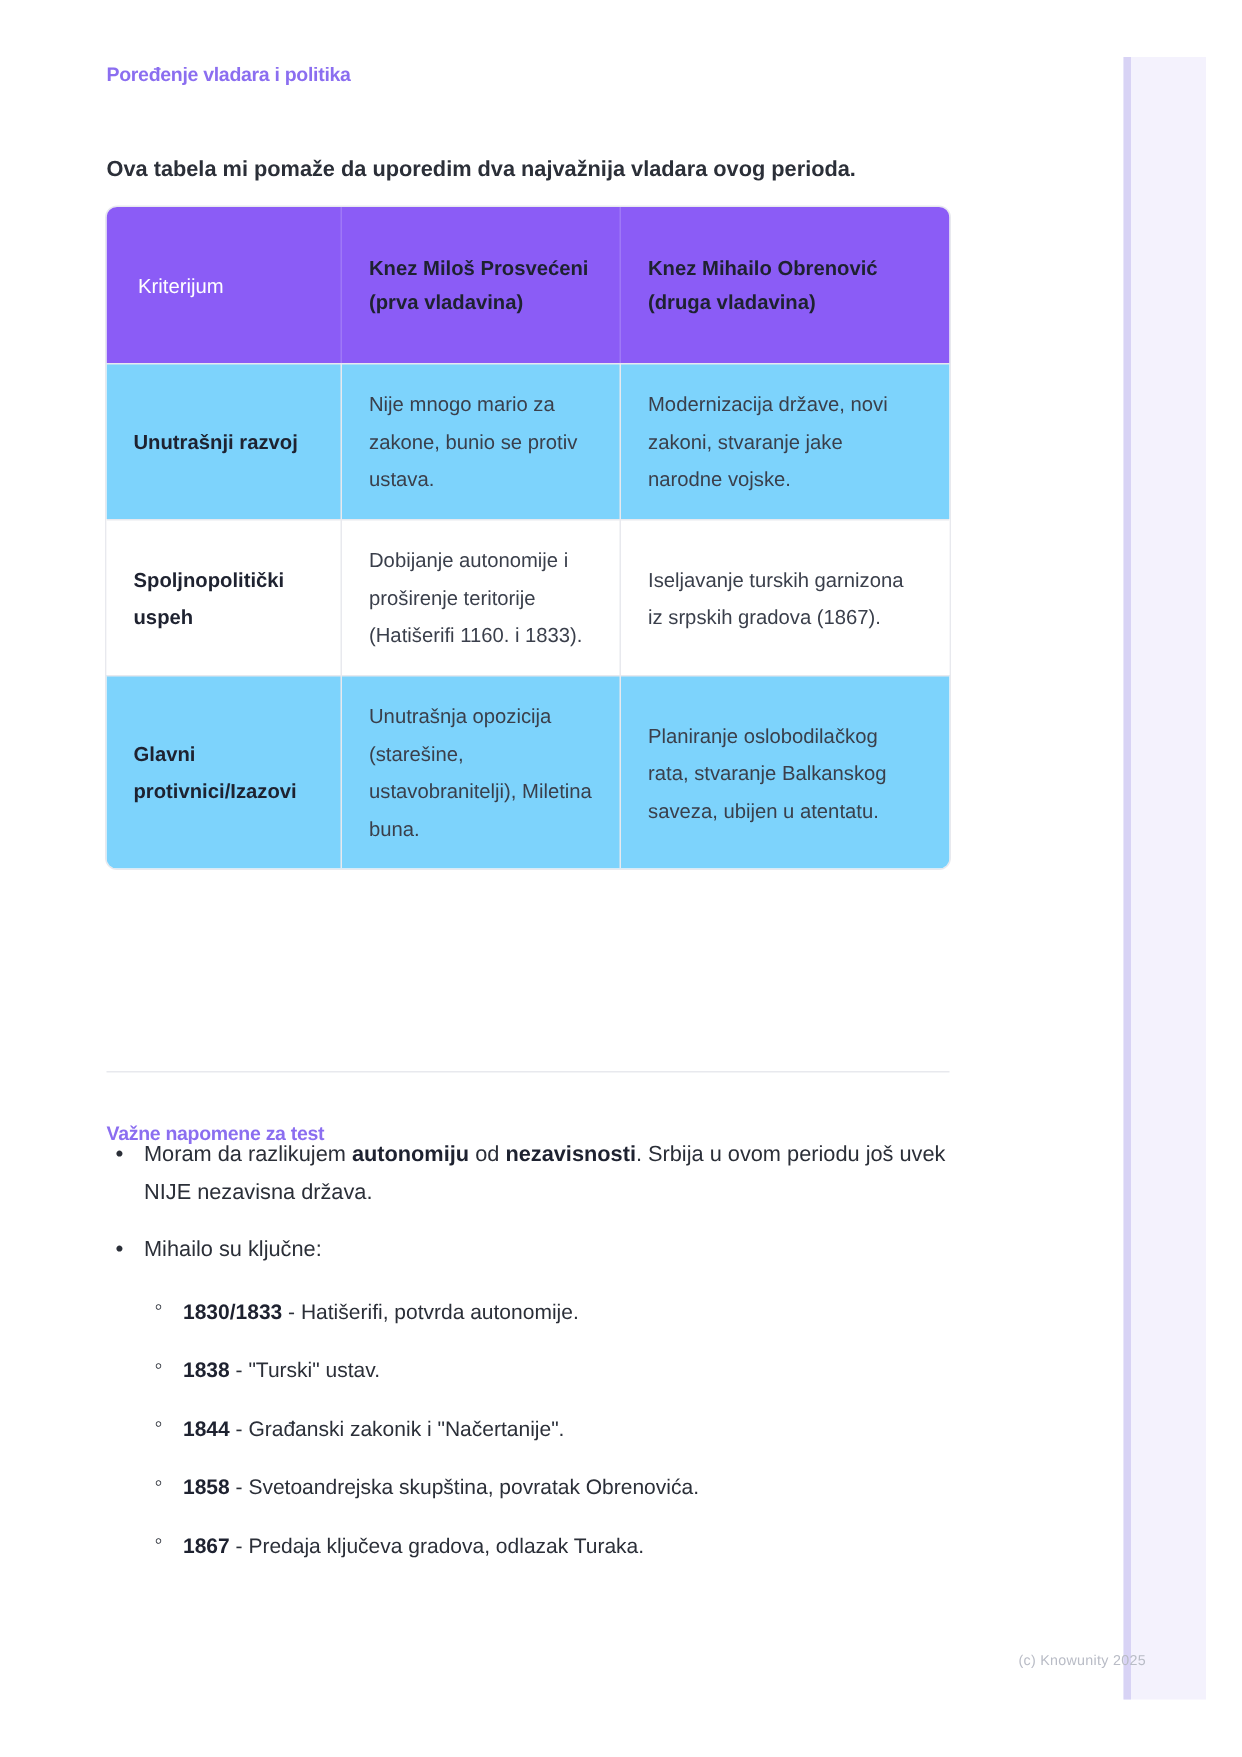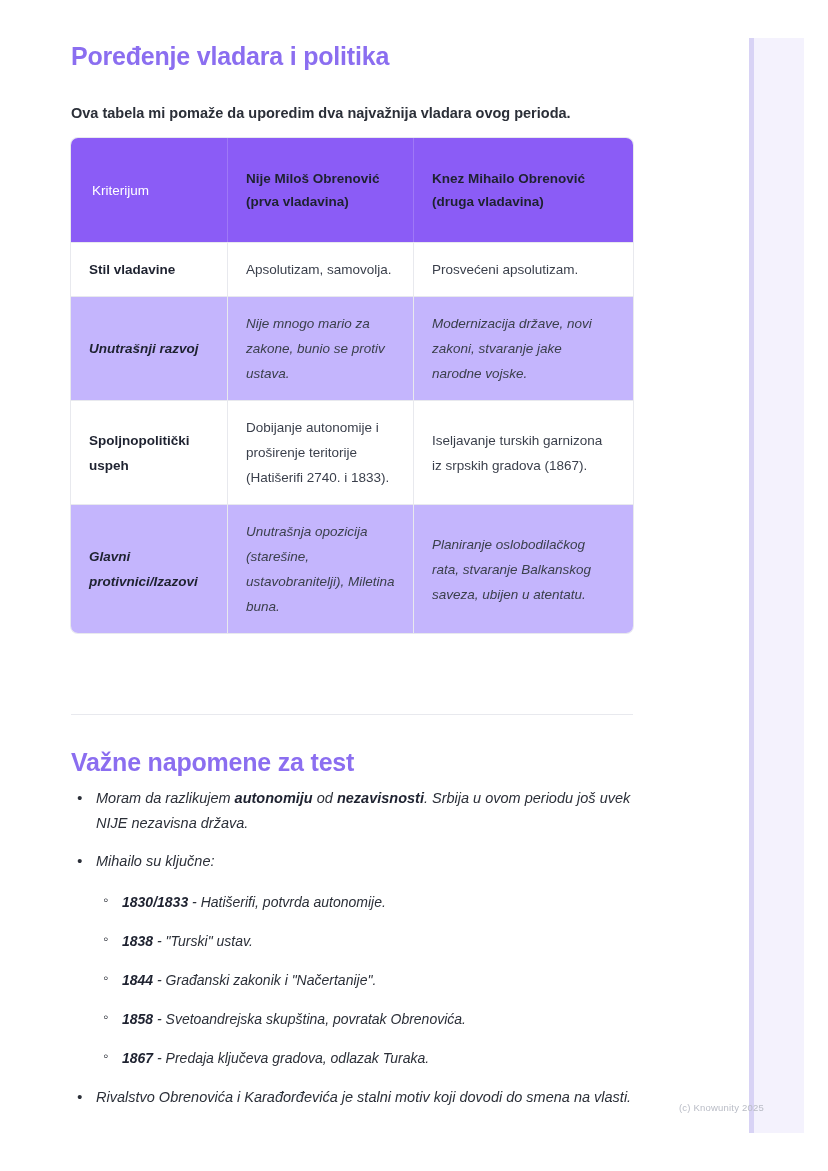--- a/index.html
+++ b/index.html
@@ -37,21 +37,21 @@
 
   
   #content {
     position: absolute;
     left: 71px;
     top: 0;
     width: 562px;
   }
 
   h2.section-title {
-    font-size: 25px;
+    font-size: 13px;
     font-weight: bold;
     color: #8b6ef0;
     margin: 0;
     letter-spacing: -0.2px;
   }
   #title-comparison { position: absolute; left: 0; top: 42px; }
   #title-notes      { position: absolute; left: 0; top: 748px; }
 
   #intro-paragraph {
     position: absolute;
@@ -104,44 +104,43 @@
     border-top: 1px solid #e8e9ee;
     border-right: 1px solid #e8e9ee;
     color: #3a3f4b;
   }
   #comparison-table tbody td:last-child { border-right: none; }
   #comparison-table tbody td.cell-criterion {
     font-weight: bold;
     color: #1e2230;
   }
   #comparison-table tbody tr.row-odd  td { background: #ffffff; }
-  #comparison-table tbody tr.row-even td { background: #c4b5fd; font-style: italic; }
+  #comparison-table tbody tr.row-even td { background: #7dd3fc; }
 
   
   #notes-divider {
     position: absolute;
     left: 0;
     top: 714px;
     width: 562px;
     height: 1px;
     background: #e8e9ee;
   }
 
   
   #notes-list {
     position: absolute;
     left: 0;
-    top: 786px;
+    top: 758px;
     width: 562px;
     margin: 0;
     padding: 0;
     list-style: none;
     font-size: 14.5px;
     line-height: 25px;
-    font-style: italic;
   }
   #notes-list > li {
     position: relative;
     padding-left: 25px;
     margin-bottom: 13px;
   }
   #notes-list > li::before {
     content: "\2022";
     position: absolute;
     left: 6px;
@@ -197,38 +196,33 @@
 
   <table id="comparison-table">
     <colgroup>
       <col class="c1">
         <col class="c2">
         <col class="c3">
     </colgroup>
     <thead>
       <tr>
         <th class="th-criterion">Kriterijum</th>
-        <th class="th-ruler">Nije Miloš Obrenović (prva vladavina)</th>
+        <th class="th-ruler">Knez Miloš Prosvećeni (prva vladavina)</th>
         <th class="th-ruler">Knez Mihailo Obrenović (druga vladavina)</th>
       </tr>
     </thead>
     <tbody>
-      <tr class="row-odd">
-        <td class="cell-criterion">Stil vladavine</td>
-        <td>Apsolutizam, samovolja.</td>
-        <td>Prosvećeni apsolutizam.</td>
-      </tr>
       <tr class="row-even">
         <td class="cell-criterion">Unutrašnji razvoj</td>
         <td>Nije mnogo mario za zakone, bunio se protiv ustava.</td>
         <td>Modernizacija države, novi zakoni, stvaranje jake narodne vojske.</td>
       </tr>
       <tr class="row-odd">
         <td class="cell-criterion">Spoljnopolitički uspeh</td>
-        <td>Dobijanje autonomije i proširenje teritorije (Hatišerifi 2740. i 1833).</td>
+        <td>Dobijanje autonomije i proširenje teritorije (Hatišerifi 1160. i 1833).</td>
         <td>Iseljavanje turskih garnizona iz srpskih gradova (1867).</td>
       </tr>
       <tr class="row-even">
         <td class="cell-criterion">Glavni protivnici/Izazovi</td>
         <td>Unutrašnja opozicija (starešine, ustavobranitelji), Miletina buna.</td>
         <td>Planiranje oslobodilačkog rata, stvaranje Balkanskog saveza, ubijen u atentatu.</td>
       </tr>
     </tbody>
   </table>
 
@@ -256,21 +250,18 @@
         </li>
         <li>
           <b>1858</b><span> - Svetoandrejska skupština, povratak Obrenovića.</span>
         </li>
         <li>
           <b>1867</b><span> - Predaja ključeva gradova, odlazak Turaka.</span>
         </li>
       </ul>
     </li>
 
-    <li>
-      <span>Rivalstvo Obrenovića i Karađorđevića je stalni motiv koji dovodi do smena na vlasti.</span>
-    </li>
 
   </ul>
 
 </div>
 
 <div id="watermark">(c) Knowunity 2025</div>
 
 </body></html>

